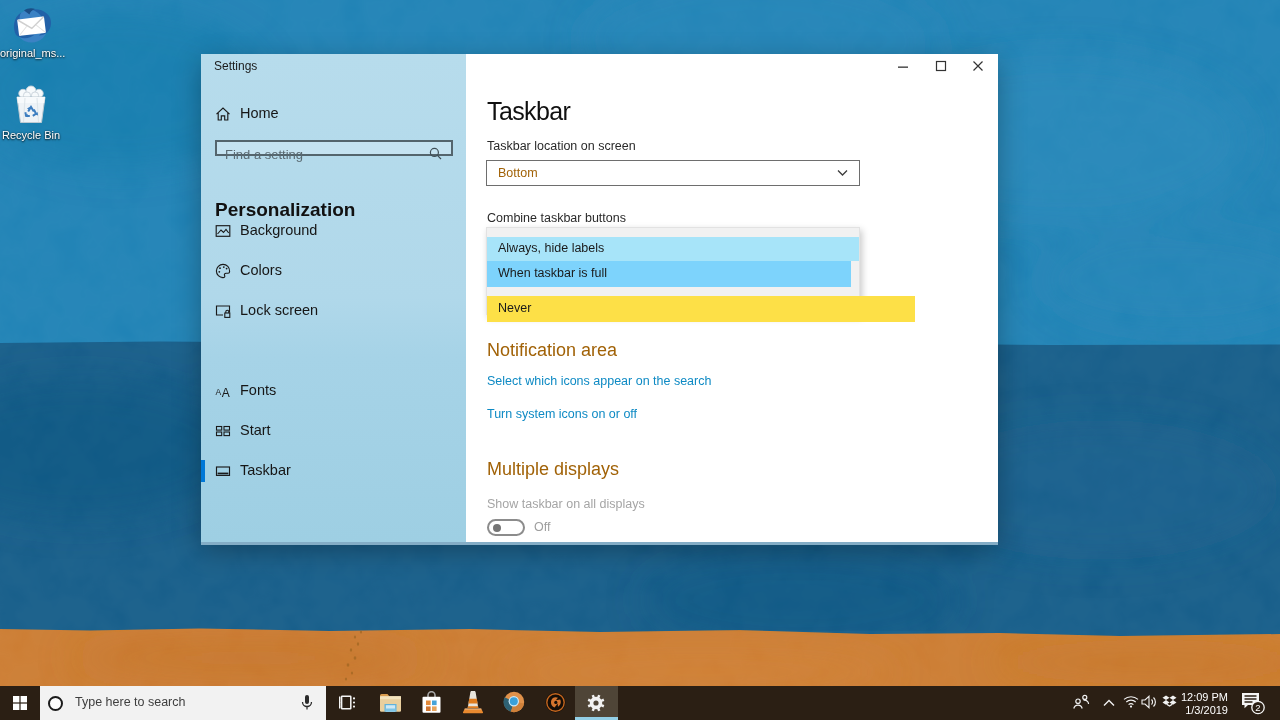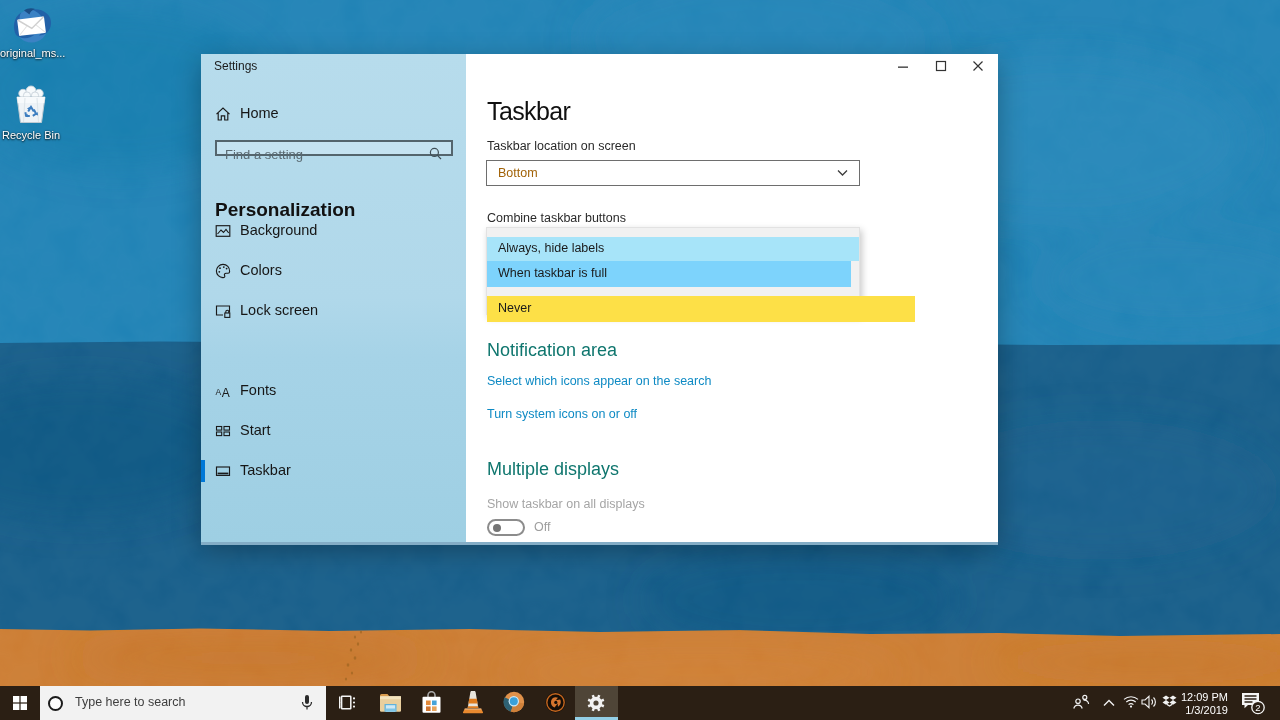--- a/index.html
+++ b/index.html
@@ -23,21 +23,21 @@
   #sbox .ph { position:absolute; left:8px; top:4.5px; font-size:13px; color:#5a6a72; }
   #perso { position:absolute; left:14px; top:145px; font-size:19px; font-weight:bold; color:#111; }
   
   #rp { position:absolute; left:265px; top:0; width:532px; height:488px; background:#fff; }
   #h1 { position:absolute; left:21px; top:43px; font-size:25px; font-weight:400; color:#101010; letter-spacing:-0.6px; }
   .lab { position:absolute; font-size:12.5px; color:#2a2a2a; }
   #sel { position:absolute; left:20px; top:106px; width:374px; height:26px; border:1.6px solid #6e6e6e; background:#fff; }
   #sel .tx { position:absolute; left:11px; top:4.5px; font-size:12.5px; color:#a16207; }
   #list { position:absolute; left:20px; top:173px; width:374px; height:88px; background:#f1f1f1; border:1px solid #e2e2e2; box-shadow:2px 3px 7px rgba(0,0,0,.22); }
   .lrow { position:absolute; left:0; width:372px; font-size:12.5px; color:#1a1a1a; }
-  .h2 { position:absolute; font-size:18px; color:#0f766e; }
+  .h2 { position:absolute; font-size:18px; color:#a16207; }
   .link { position:absolute; font-size:12.5px; color:#0e8ac4; }
   #gray1 { position:absolute; font-size:12.5px; color:#a5a5a5; }
   #tog { position:absolute; left:21px; top:465px; width:38px; height:17px; border:2px solid #8c8c8c; border-radius:9px; background:#fff; }
   #tog .knob { position:absolute; left:4px; top:2.5px; width:8px; height:8px; border-radius:50%; background:#757575; }
   
   #tb { position:absolute; left:0; top:686px; width:1280px; height:34px; background:#2b1f14; }
   #tsearch { position:absolute; left:40px; top:0; width:286px; height:34px; background:#f2f2f2; }
   #tsearch .ring { position:absolute; left:8px; top:9.5px; width:15px; height:15px; border:2.4px solid #1b1b1b; border-radius:50%; background:#fdfdfd; }
   #tsearch .tx { position:absolute; left:35px; top:9px; font-size:12.5px; color:#3e3e3e; }
   #setbtn { position:absolute; left:575px; top:0; width:43px; height:34px; background:#4f4537; }

